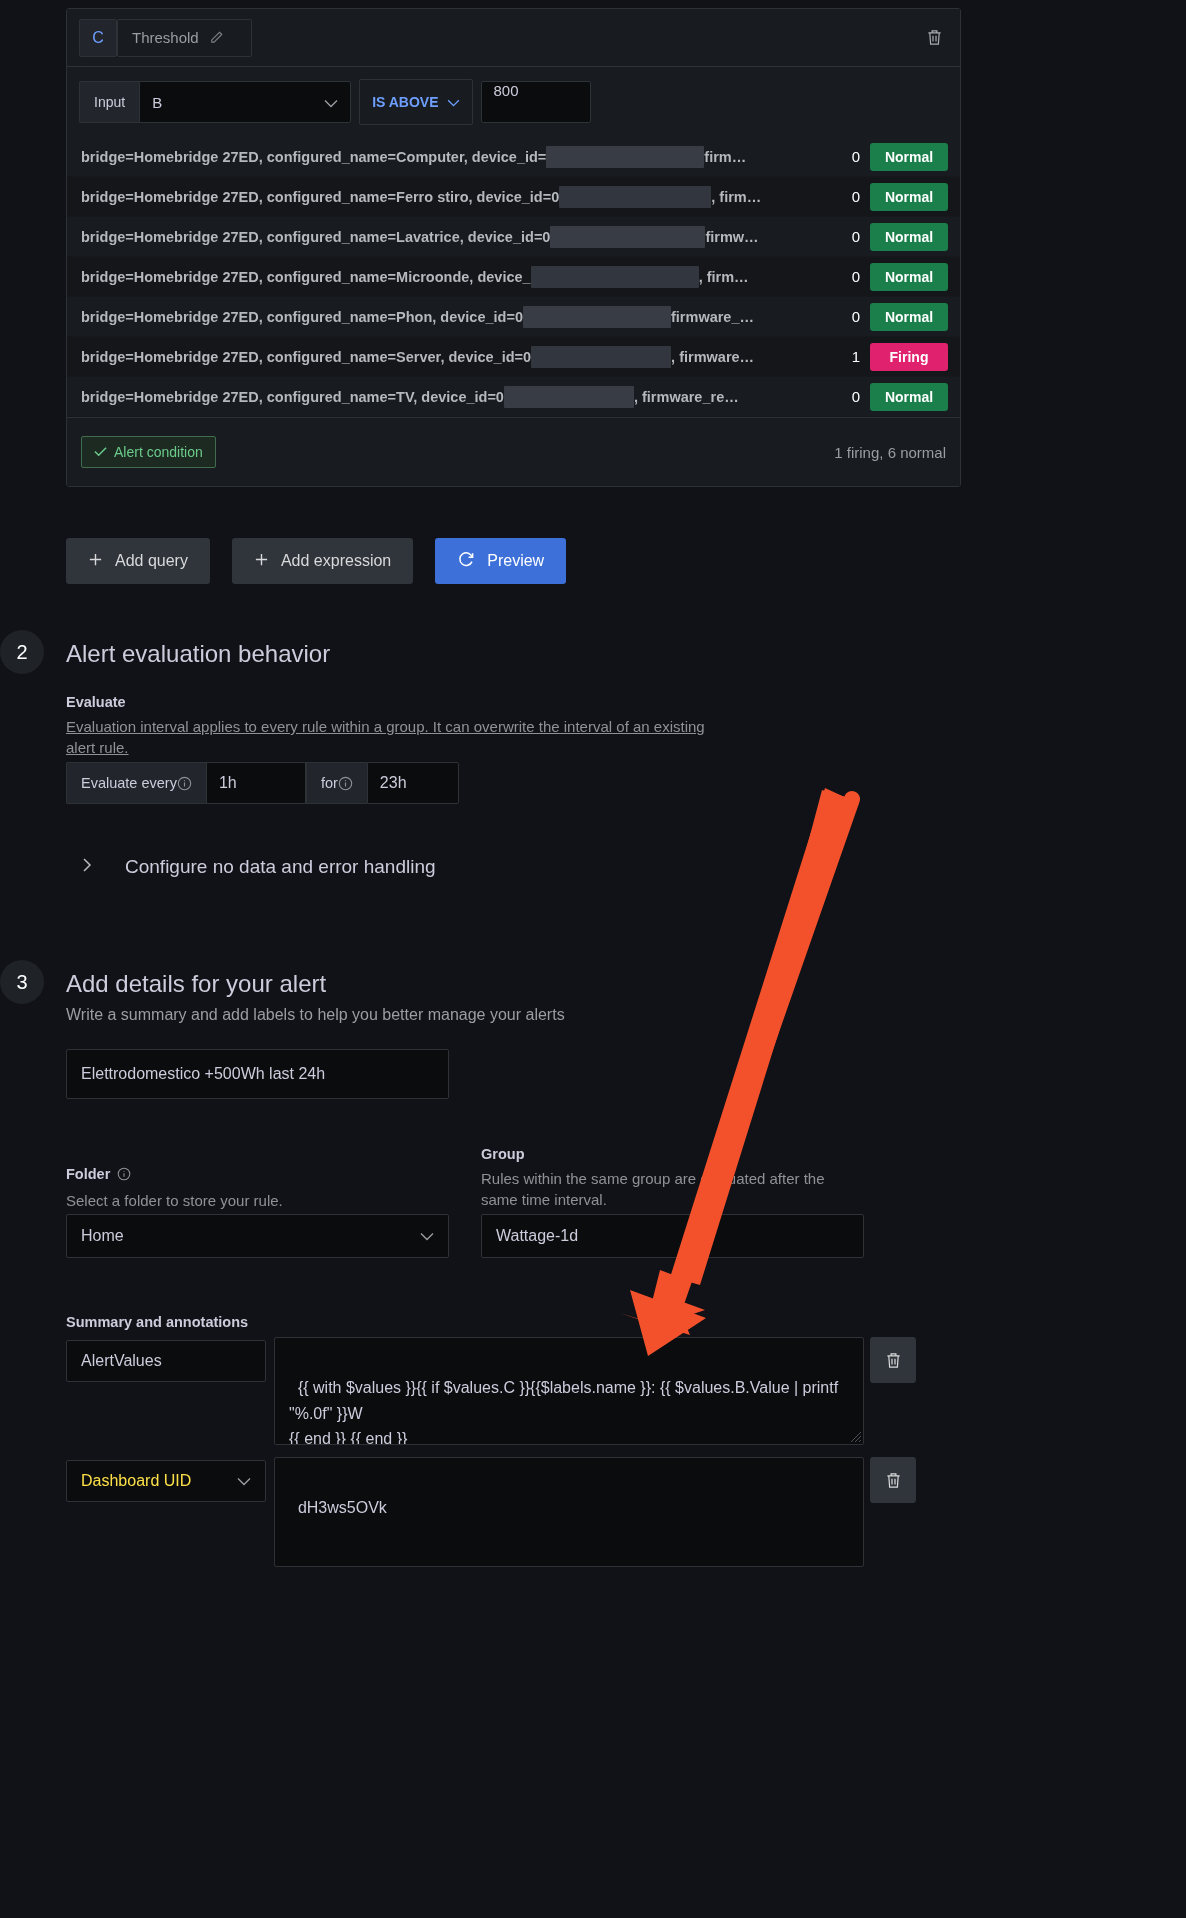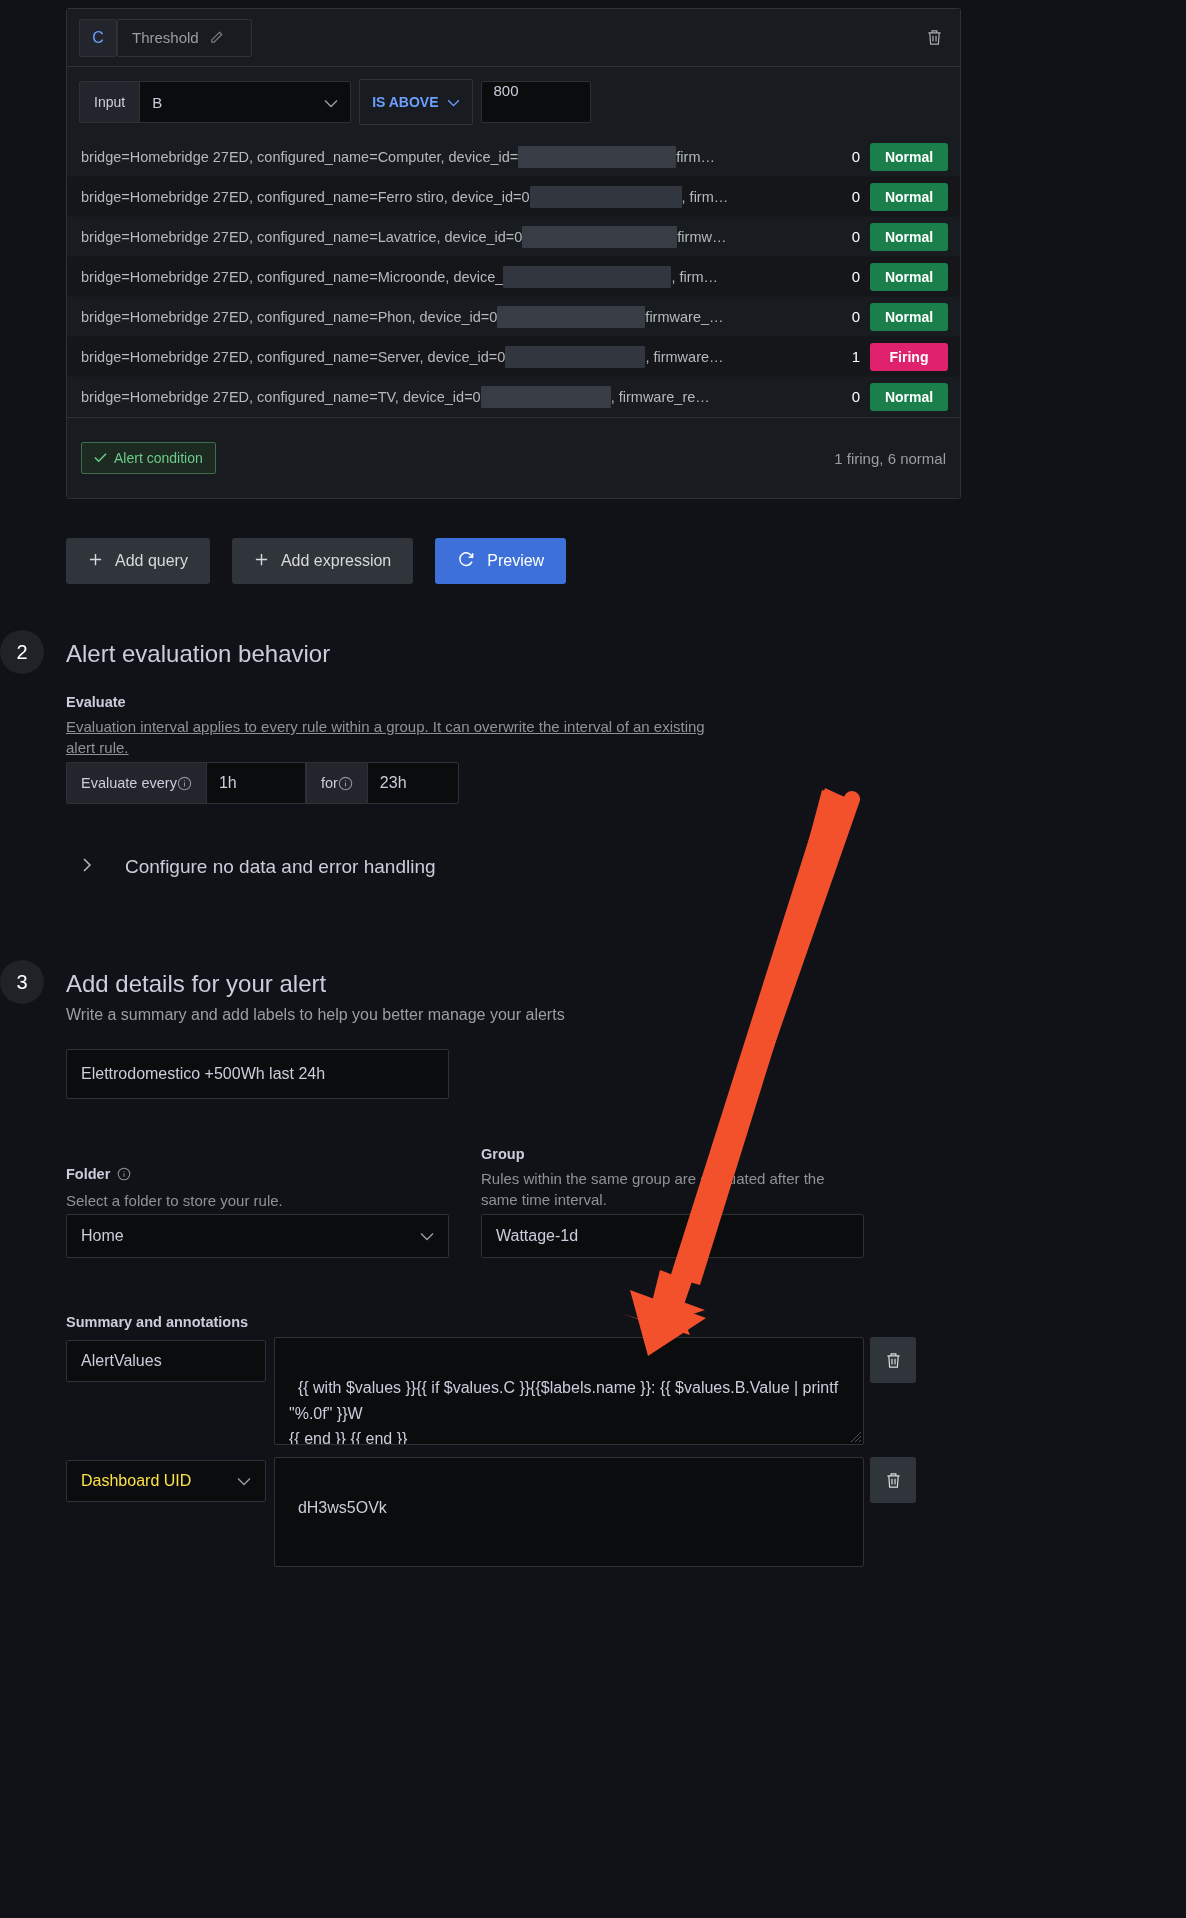--- a/index.html
+++ b/index.html
@@ -151,21 +151,21 @@
   .inst-label {
     flex: 1;
     font-size: 14.5px;
     color: #b5b8bd;
     white-space: nowrap;
     overflow: hidden;
     display: flex;
     align-items: center;
     min-width: 0;
   }
-  .inst-label .txt { flex-shrink: 0; }
+  .inst-label .txt { flex-shrink: 0; font-weight: bold; }
   .redact {
     display: inline-block;
     height: 22px;
     background: #383c45;
     border-radius: 1px;
     flex-shrink: 0;
     vertical-align: middle;
   }
   .redact.soft { background: #32363e; }
 
@@ -188,21 +188,21 @@
     flex-shrink: 0;
     padding: 0 12px;
   }
   .badge.normal { background: #1a7f4b; }
   .badge.firing { background: #e0226e; }
 
   .expr-footer {
     display: flex;
     align-items: center;
     justify-content: space-between;
-    padding: 24px 14px;
+    padding: 18px 14px;
     background: #181b1f;
     border-top: 1px solid #2c3235;
   }
 
   .alert-cond-btn {
     display: flex; align-items: center; gap: 7px;
     height: 32px;
     padding: 0 12px;
     border: 1px solid #3f6d4e;
     border-radius: 2px;

